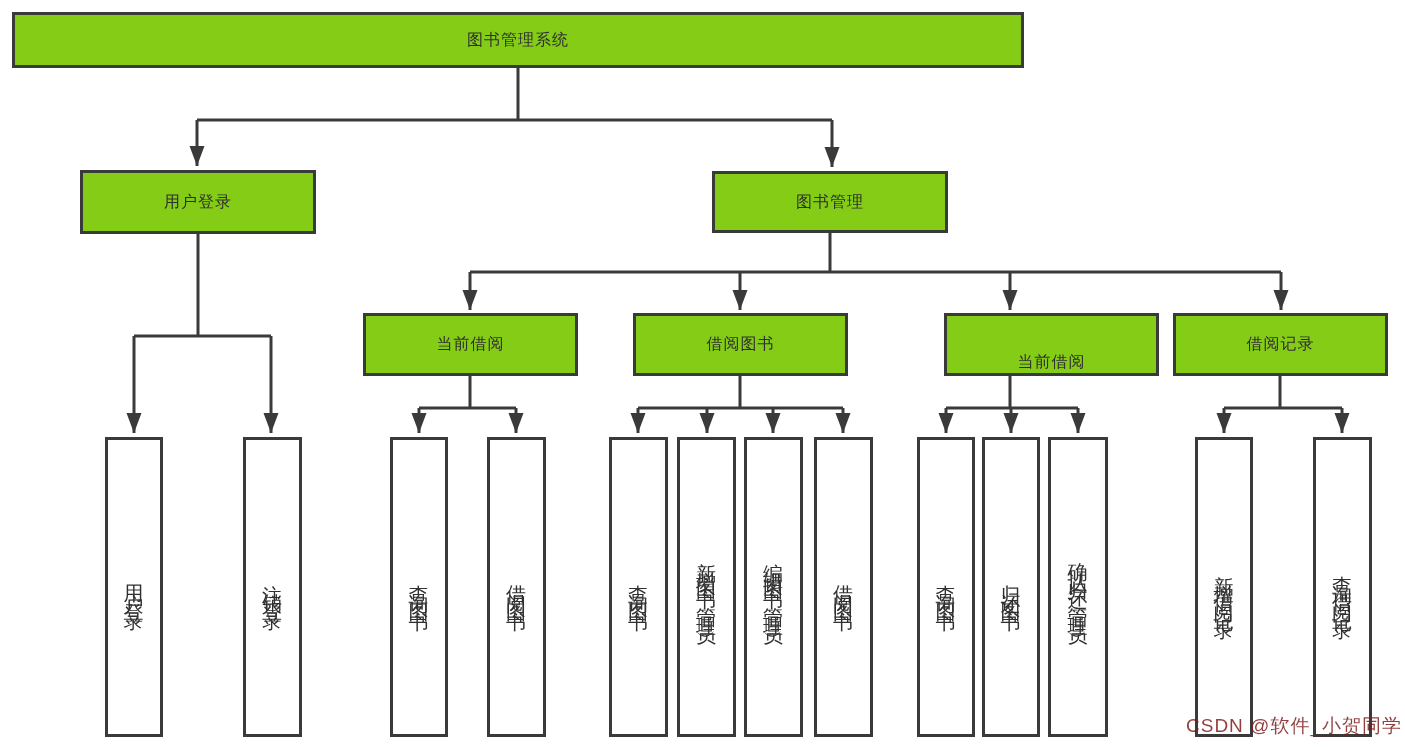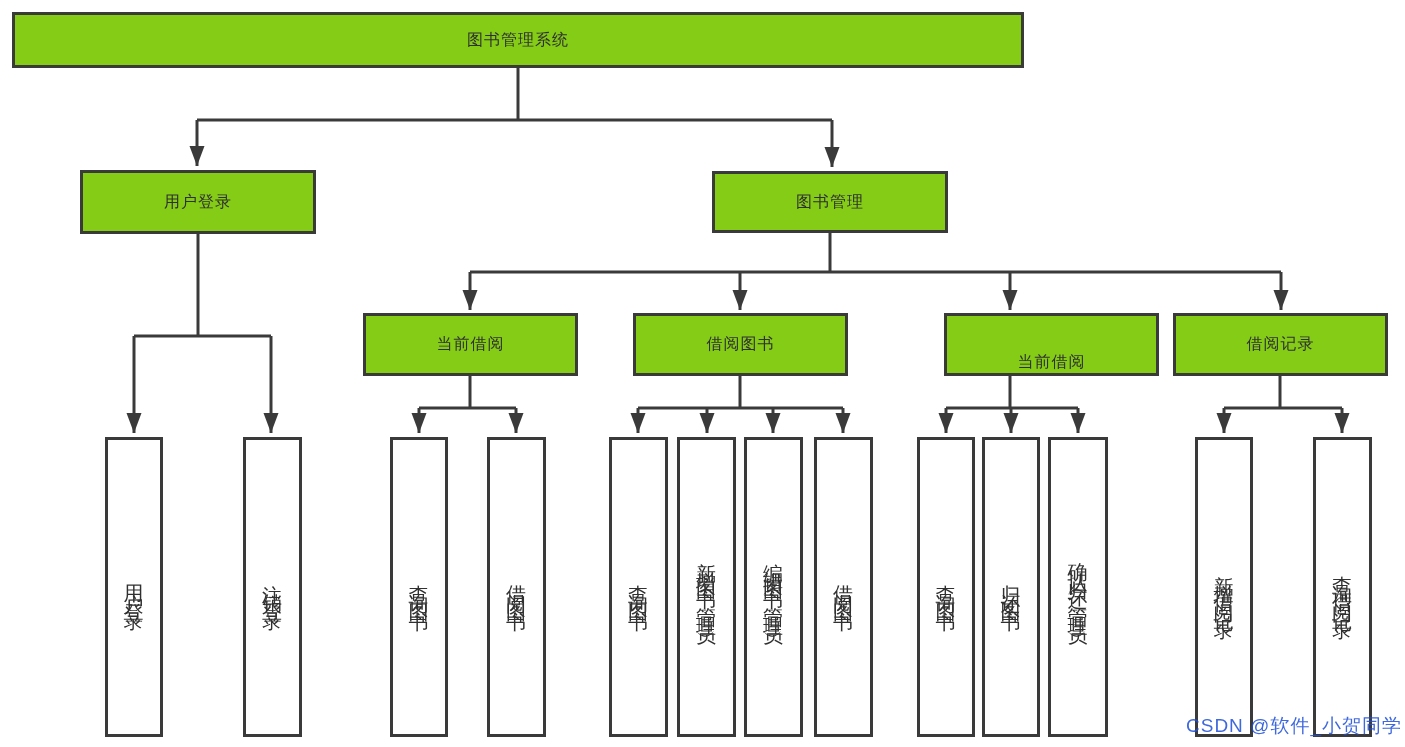--- a/index.html
+++ b/index.html
@@ -50,21 +50,21 @@
     font-size: 20px;
     line-height: 1;
     letter-spacing: 9px;
     white-space: nowrap;
   }
   .watermark {
     position: absolute;
     left: 1186px;
     top: 713px;
     font-size: 19px;
-    color: #1d4ed8;
+    color: #7f1d1d;
     opacity: 0.85;
     z-index: 5;
     white-space: nowrap;
     letter-spacing: 1px;
   }
 </style>
 </head>
 <body>
 
 <div id="canvas">

